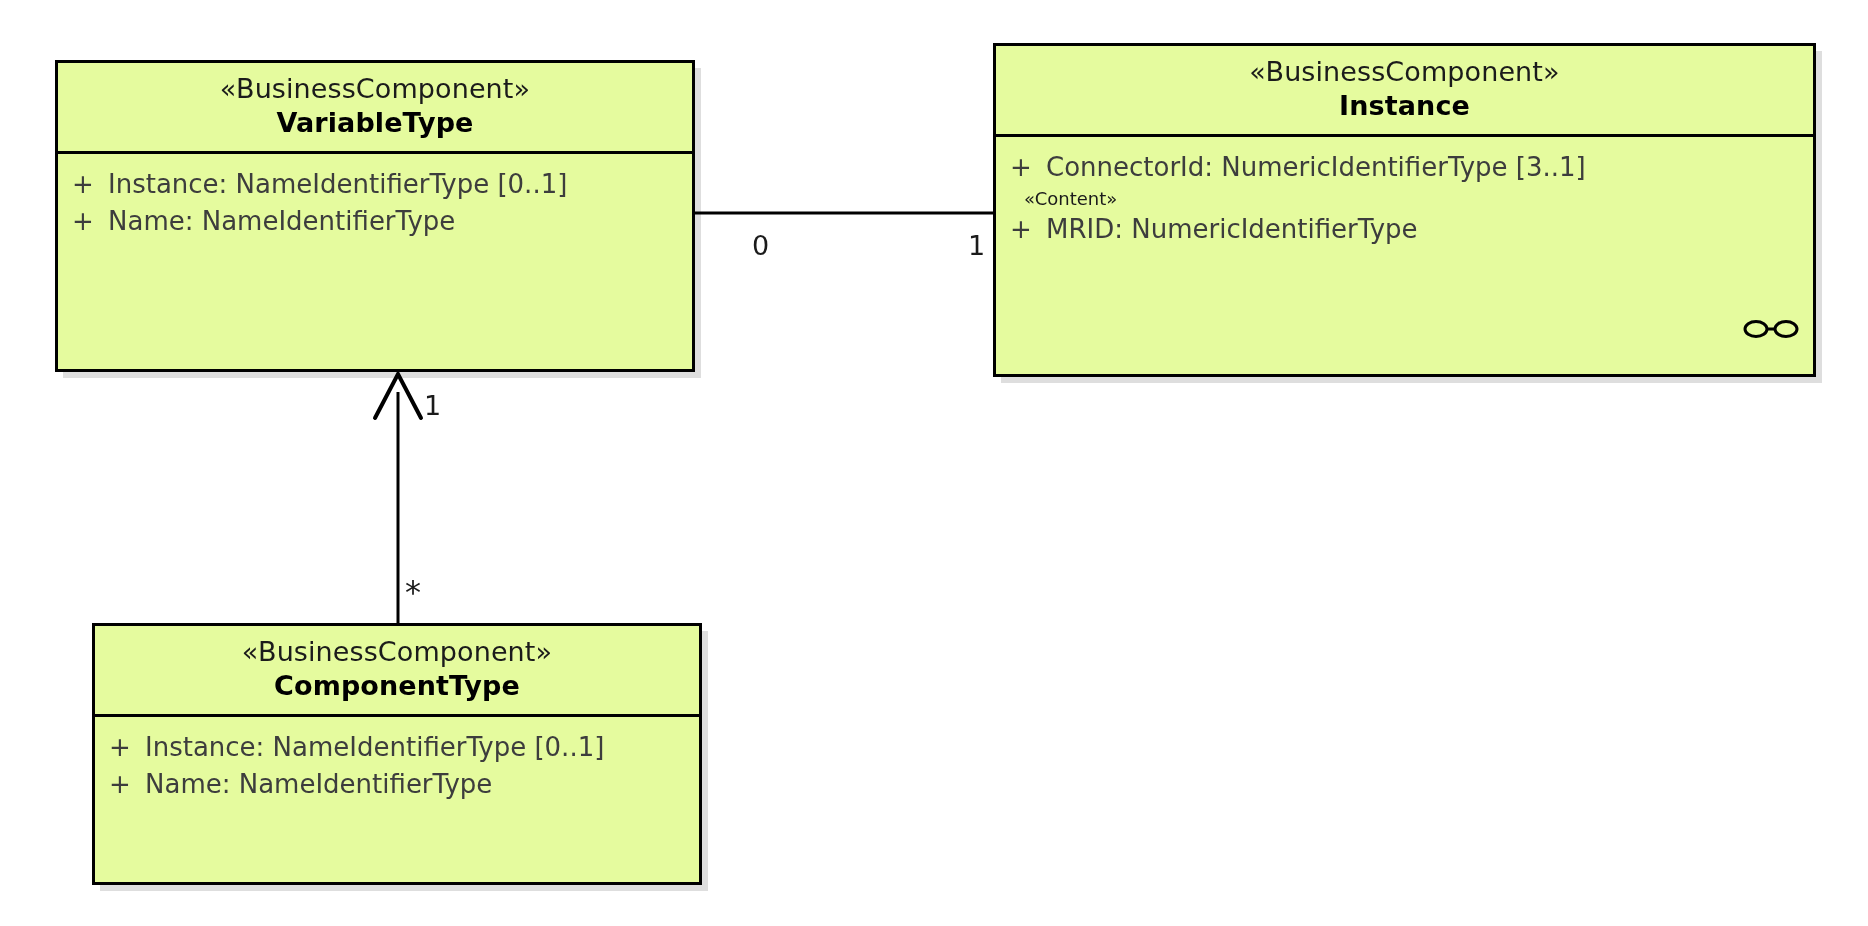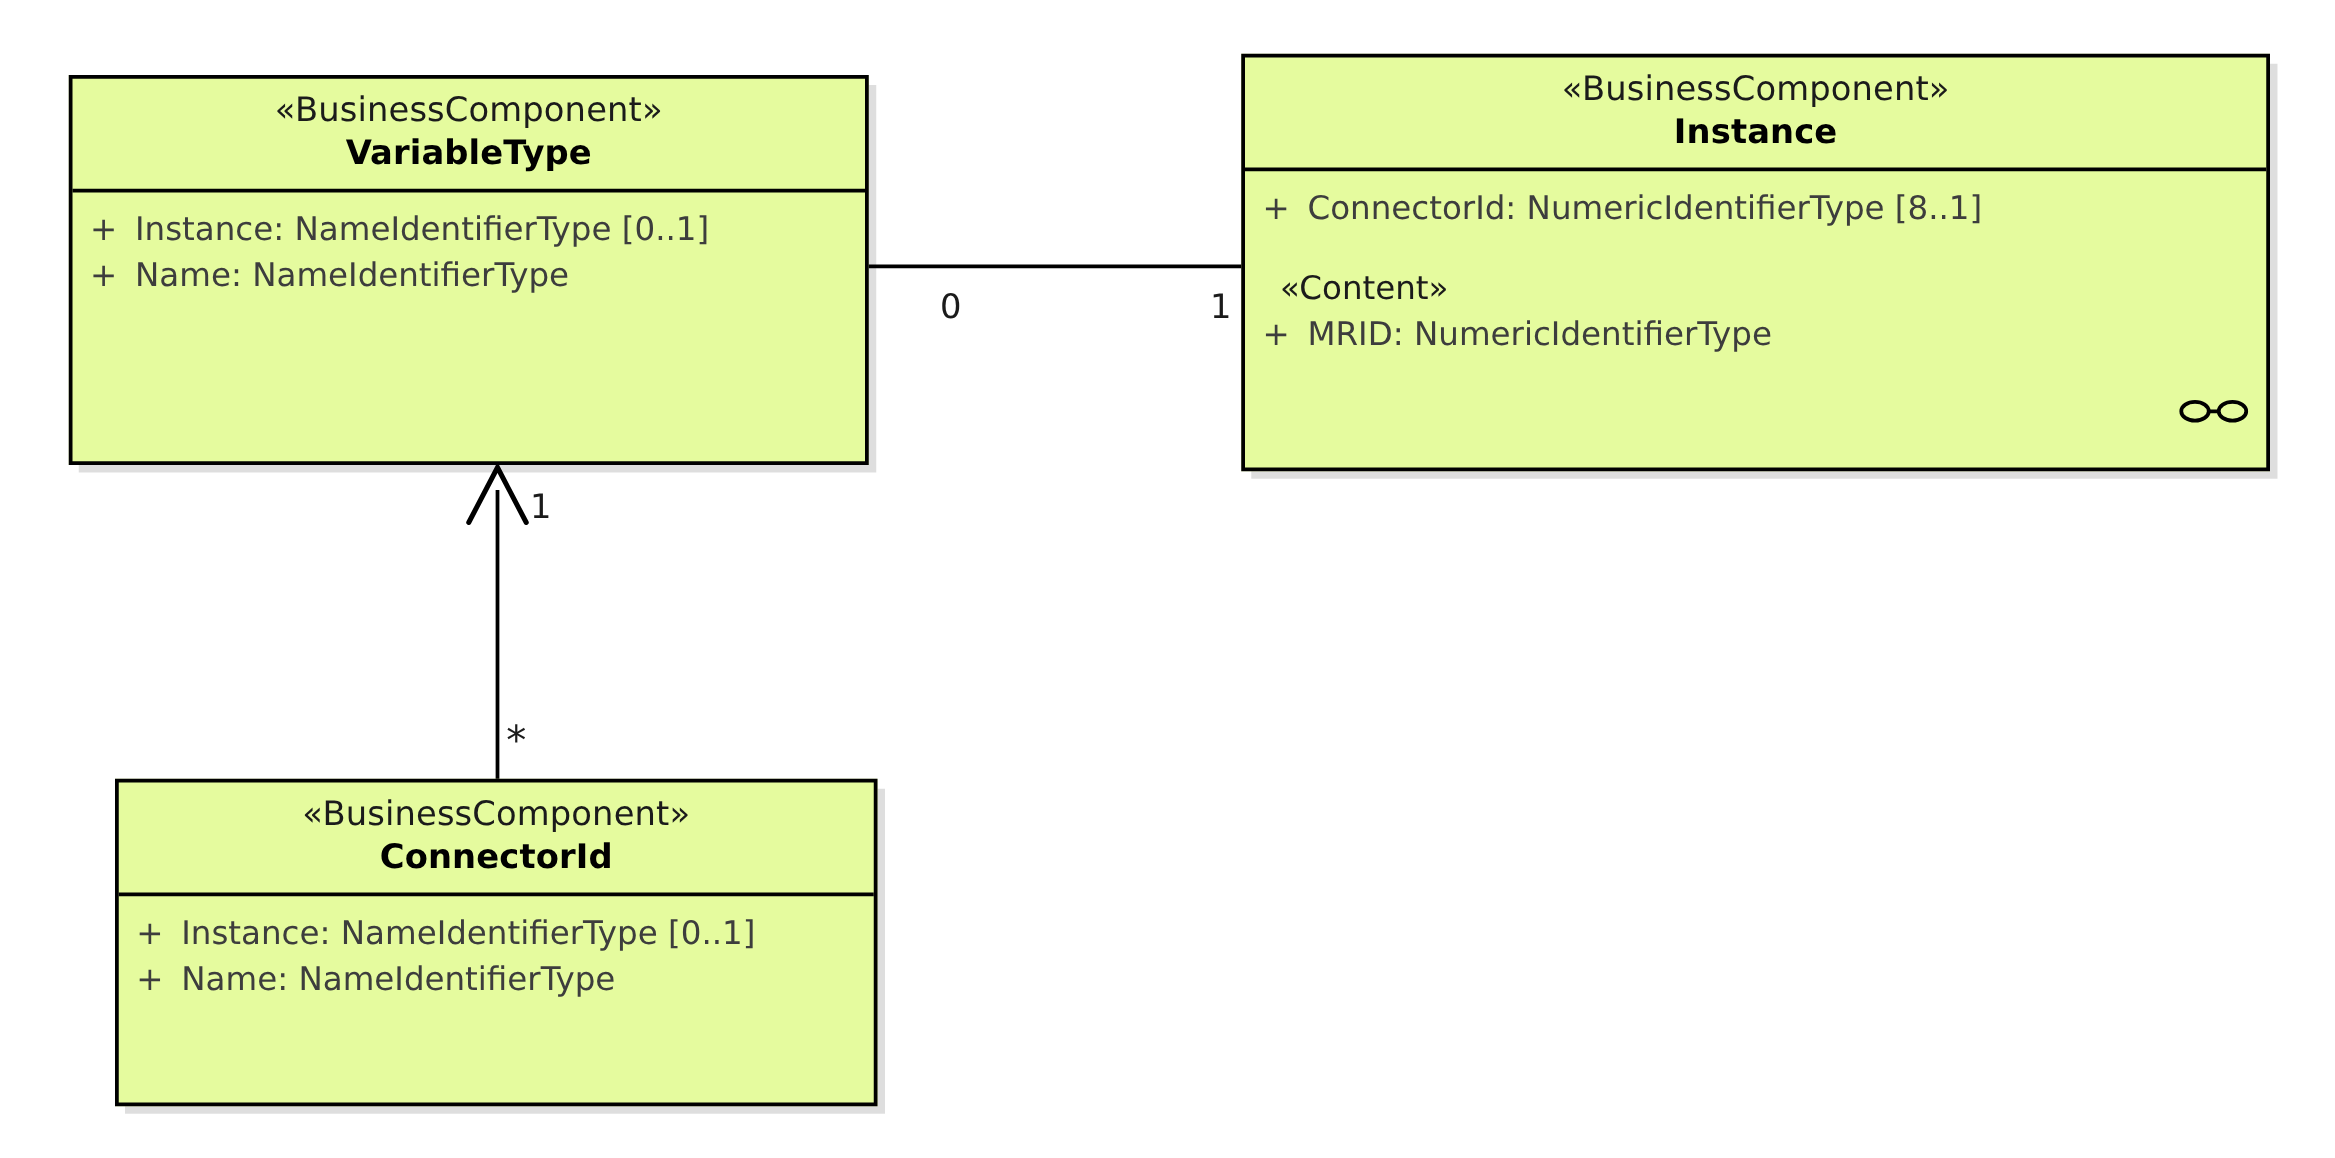--- a/index.html
+++ b/index.html
@@ -75,26 +75,25 @@
     width: 36px;
     flex: 0 0 36px;
     color: #3d3d3d;
   }
 
   .attr-text {
     flex: 0 1 auto;
   }
 
   .group-stereotype {
-    font-size: 26px;
+    font-size: 18px;
     color: #1b1b1b;
     line-height: 1.42;
     padding-left: 14px;
     white-space: nowrap;
-    margin-top: 27px;
   }
 
   
   .socket-icon {
     position: absolute;
     right: 14px;
     bottom: 10px;
     width: 56px;
     height: 22px;
   }
@@ -159,40 +158,40 @@
   </div>
 
   <div class="uml-class" style="left:993px; top:43px; width:823px; height:334px;">
     <div class="uml-header">
       <span class="stereotype">«BusinessComponent»</span>
       <span class="class-name">Instance</span>
     </div>
     <div class="uml-body" style="height:213px;">
       <div class="attr-row">
         <span class="attr-vis">+</span>
-        <span class="attr-text">ConnectorId: NumericIdentifierType [8..1]</span>
+        <span class="attr-text">ConnectorId: NumericIdentifierType [3..1]</span>
       </div>
       <div class="group-stereotype">«Content»</div>
       <div class="attr-row">
         <span class="attr-vis">+</span>
         <span class="attr-text">MRID: NumericIdentifierType</span>
       </div>
 
       <svg class="socket-icon" viewBox="0 0 56 22" xmlns="http://www.w3.org/2000/svg">
         <ellipse cx="13" cy="11" rx="11" ry="7.5" fill="none" stroke="#000000" stroke-width="3"></ellipse>
         <ellipse cx="43" cy="11" rx="11" ry="7.5" fill="none" stroke="#000000" stroke-width="3"></ellipse>
         <line x1="24" y1="11" x2="32" y2="11" stroke="#000000" stroke-width="3"></line>
       </svg>
     </div>
   </div>
 
   <div class="uml-class" style="left:92px; top:623px; width:610px; height:262px;">
     <div class="uml-header">
       <span class="stereotype">«BusinessComponent»</span>
-      <span class="class-name">ConnectorId</span>
+      <span class="class-name">ComponentType</span>
     </div>
     <div class="uml-body">
       <div class="attr-row">
         <span class="attr-vis">+</span>
         <span class="attr-text">Instance: NameIdentifierType [0..1]</span>
       </div>
       <div class="attr-row">
         <span class="attr-vis">+</span>
         <span class="attr-text">Name: NameIdentifierType</span>
       </div>

